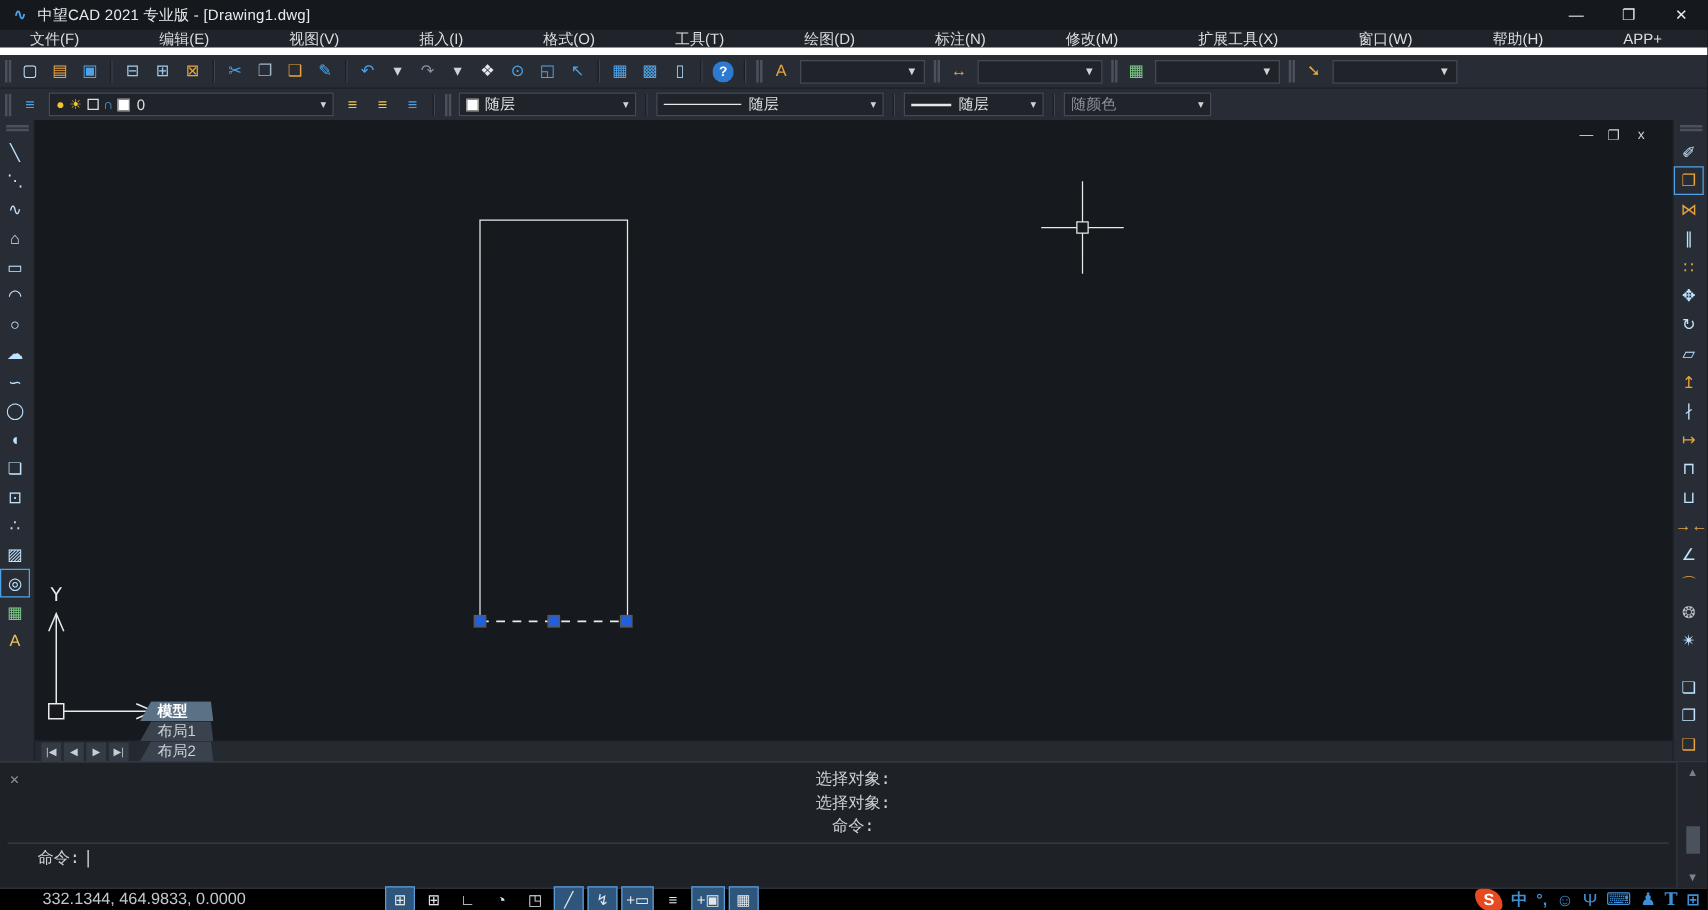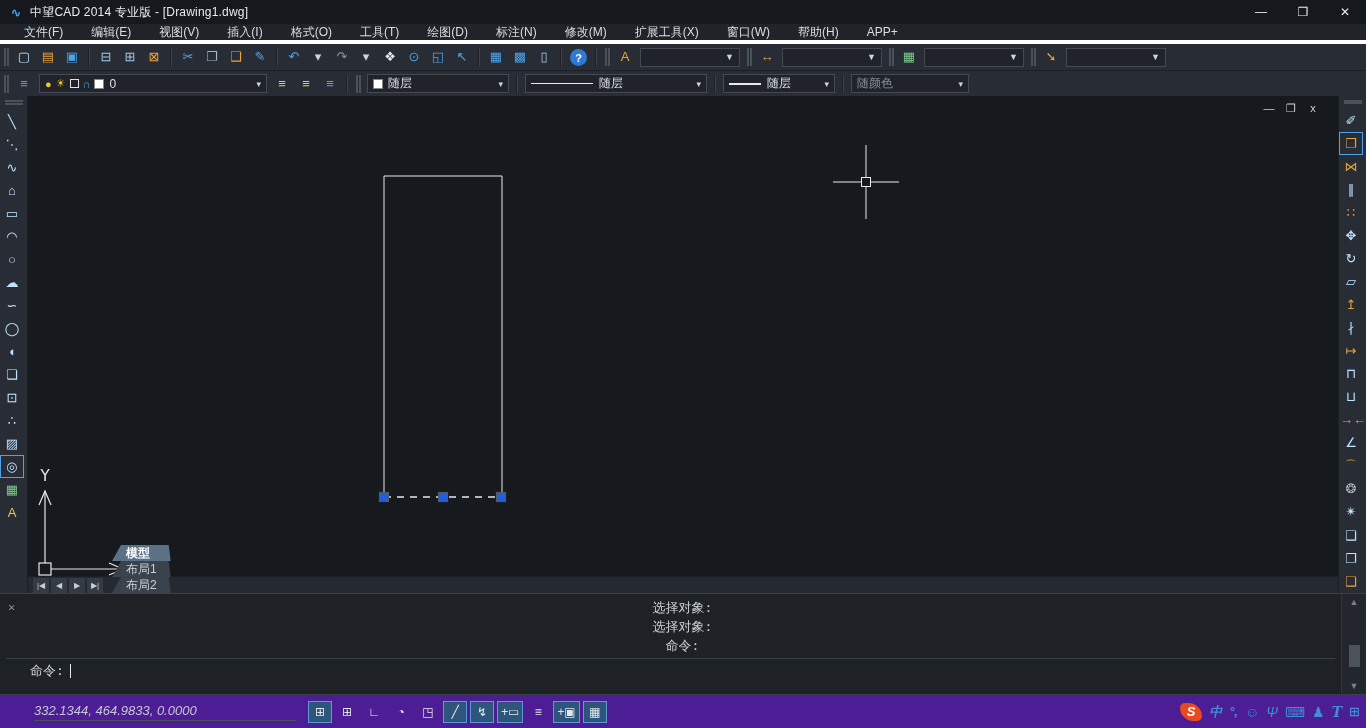--- a/index.html
+++ b/index.html
@@ -12,21 +12,21 @@
   .titlebar { height:24px; background:#15181d; display:flex; align-items:center; color:#e8eaec; }
   .titlebar .logo { width:16px; height:16px; margin:0 6px 0 8px; color:#4da3e8; font-size:13px;
     display:flex; align-items:center; justify-content:center; font-style:italic; font-weight:bold; }
   .titlebar .title { font-size:12px; letter-spacing:.2px; }
   .titlebar .spacer { flex:1; }
   .winbtn { width:42px; height:24px; display:flex; align-items:center; justify-content:center;
     color:#e8eaec; font-size:12px; cursor:default; }
 
   
   .menubar { height:20px; background:#20242a; display:flex; align-items:center; padding-left:10px;
-    border-bottom:4px solid #ffffff; }
+    border-bottom:6px solid #ffffff;gap:36px; }
   .menu-item { padding:0 14px; height:18px; line-height:18px; color:#d9dde1; font-size:12px; white-space:nowrap; }
 
   
   .tbrow { background:#282d35; display:flex; align-items:center; }
   .tb1 { height:26px; }
   .tb2 { height:26px; border-top:1px solid #1c2026; }
   .tb-grip { width:5px; height:18px; margin:0 3px 0 4px;
     border-left:2px solid #4a515b; border-right:2px solid #4a515b; }
   .tb-sep { width:2px; height:18px; margin:0 4px; border-left:1px solid #1b1f24; border-right:1px solid #3d444e; }
   .tb-btn { width:24px; height:22px; background:none; border:1px solid transparent; color:#bfe3ff;
@@ -80,42 +80,42 @@
   .cmd-divider { border-top:1px solid #3a4048; margin:3px 0 2px -24px; }
   .cmd-prompt { height:20px; line-height:20px; display:flex; align-items:center; }
   .caret { display:inline-block; width:1px; height:14px; background:#e8eaec; margin-left:6px; }
   .cmd-scroll { width:25px; background:#23272d; border-left:1px solid #32373e;
     display:flex; flex-direction:column; align-items:center; }
   .scr-btn { color:#79818b; font-size:9px; height:16px; line-height:16px; cursor:default; }
   .scr-track { flex:1; width:11px; position:relative; }
   .scr-thumb { position:absolute; left:0; top:52%; width:11px; height:22px; background:#4a525c; }
 
   
-  .statusbar { height:34px; background:#4c1d95; border-top:1px solid #3a4048; display:flex; align-items:center;font-style:italic; }
+  .statusbar { height:18px; background:#000000; border-top:1px solid #3a4048; display:flex; align-items:center; }
   .coords { margin-left:34px; width:262px; color:#c3c8cd; font-size:13px; border-bottom:1px solid #4a5058;
     padding-bottom:2px; }
   .toggles { display:flex; gap:3px; margin-left:12px; }
   .toggle { min-width:24px; height:22px; padding:0 3px; display:flex; align-items:center; justify-content:center;
     color:#e3e7ea; font-size:12px; border:1px solid transparent; cursor:default; white-space:nowrap; }
   .toggle.on { background:#2e567c; border-color:#5b9bd5; }
   .ime { margin-left:auto; margin-right:6px; display:flex; align-items:center; gap:7px; }
   .ime-btn { color:#3f8fd6; font-size:14px; cursor:default; }
   .ime-btn.slogo { width:22px; height:18px; background:#e8491f; color:#fff; border-radius:5px 14px 5px 14px;
     font-weight:bold; font-size:13px; display:flex; align-items:center; justify-content:center; }
   .ime-btn.txt { font-size:13px; font-weight:bold; }
   .ime-btn.shirt { font-weight:bold; font-family:"DejaVu Serif",serif; }
 </style>
 </head>
 <body>
 
 <div class="app">
 
   <div class="titlebar">
     <span class="logo">∿</span>
-    <span class="title">中望CAD 2014 专业版 - [Drawing1.dwg]</span>
+    <span class="title">中望CAD 2021 专业版 - [Drawing1.dwg]</span>
     <span class="spacer"></span>
     <div class="winbtns" style="display:flex">
         <div class="winbtn">—</div>
         <div class="winbtn">❐</div>
         <div class="winbtn">✕</div>
       </div>
   </div>
 
   <div class="menubar">
       <div class="menu-item">文件(F)</div>

